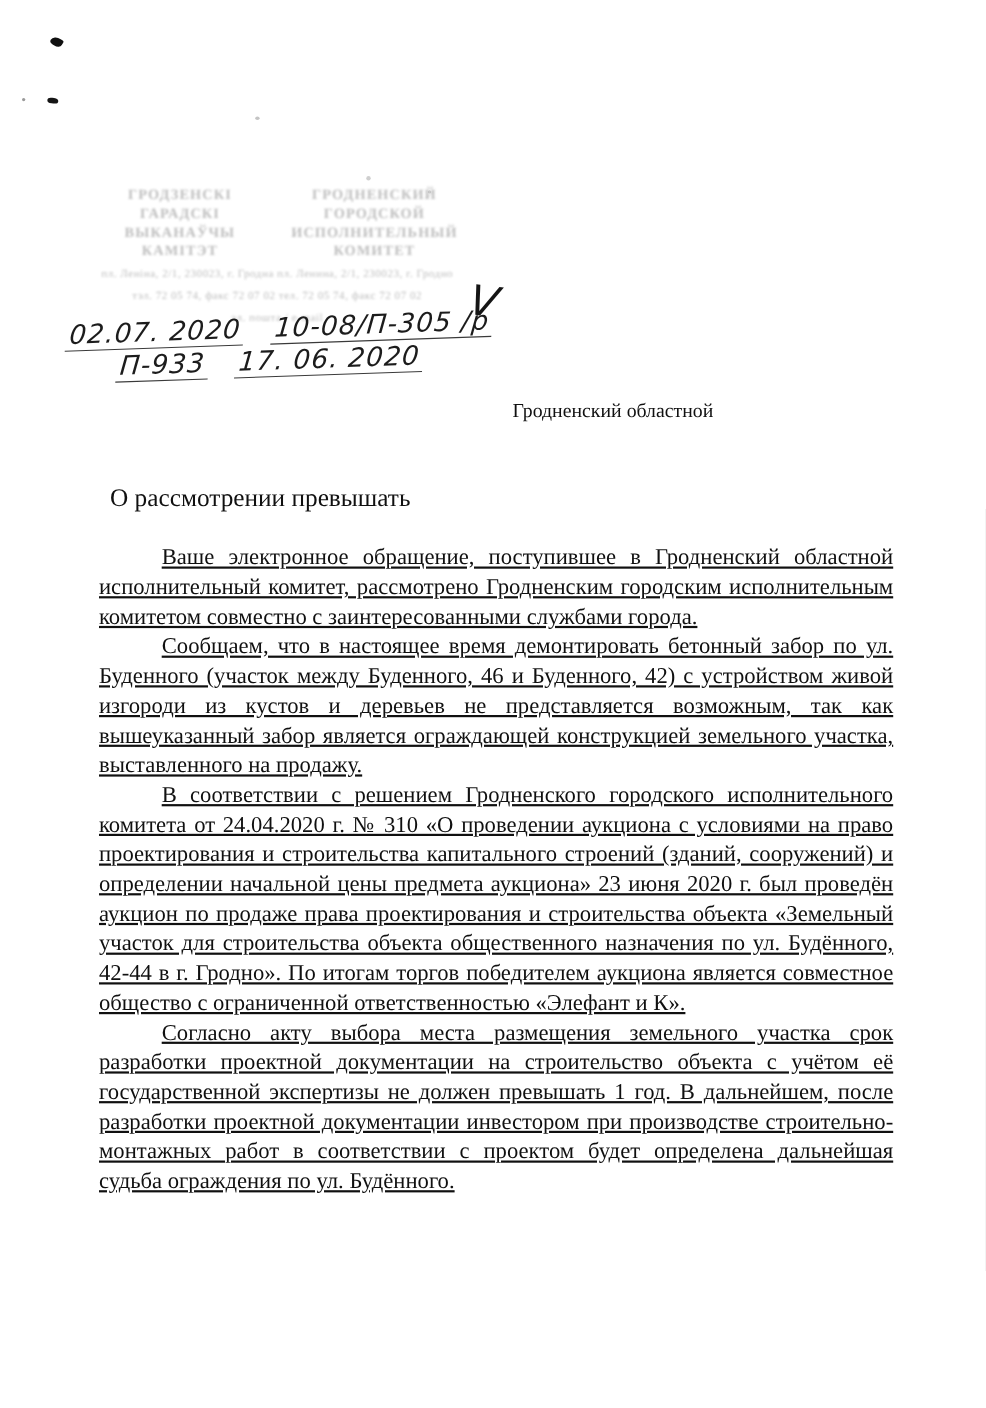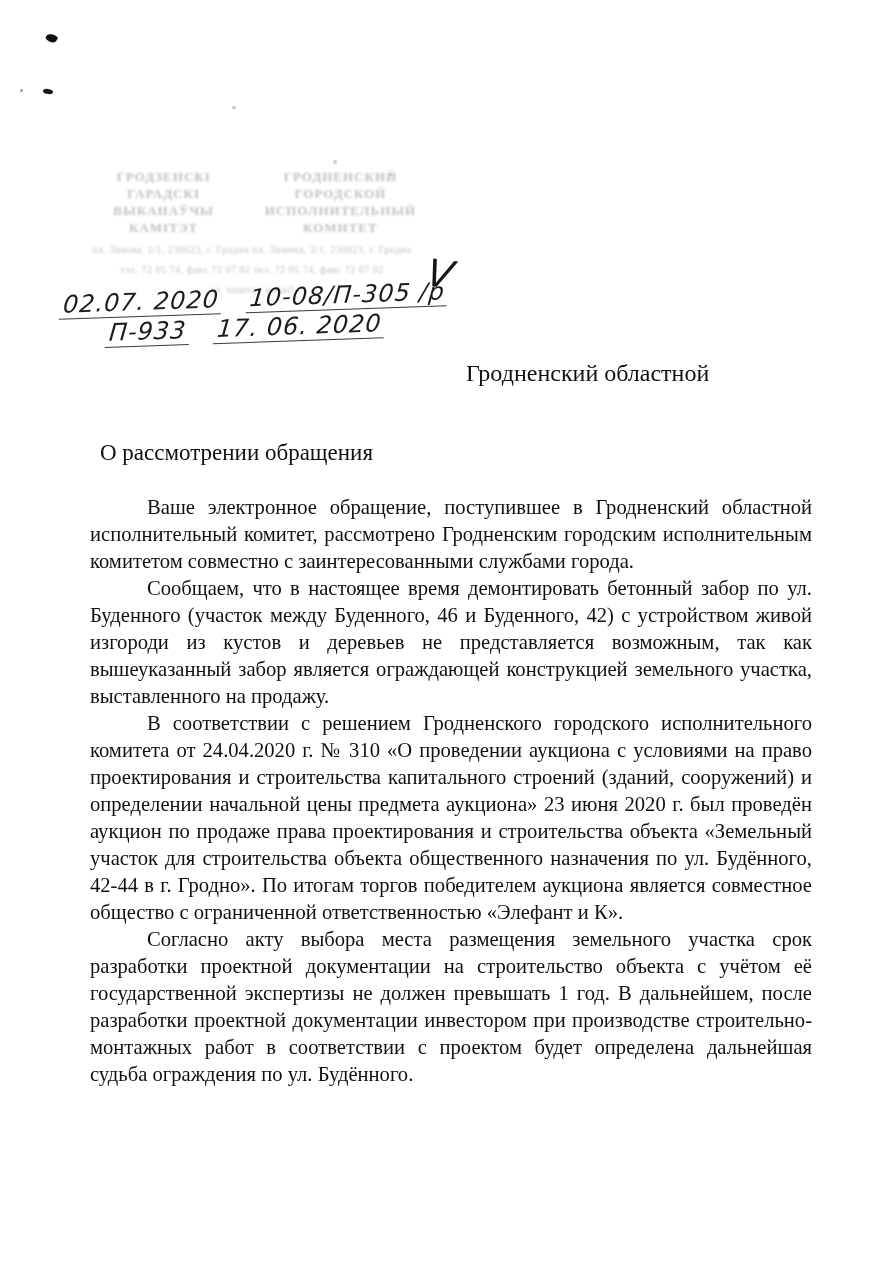--- a/index.html
+++ b/index.html
@@ -67,39 +67,40 @@
     position:absolute; left:427px; top:252px;
     font-family:"DejaVu Sans", sans-serif;
     font-style:italic;
     font-size:38px; color:#151515;
     transform:rotate(7deg) skewX(-5deg);
   }
 
   
   .recipient {
     position:absolute; left:466px; top:360px;
-    font-size:24px; line-height:27px;
+    font-size:18px; line-height:27px;
   }
 
   
   .subject {
     position:absolute; left:100px; top:440px;
     font-size:23px;
   }
 
   
   .body-text {
     position:absolute; left:90px; top:494px; width:722px;
     font-size:20.6px; line-height:27px;
     text-align:justify;
   }
   .body-text p {
     margin:0;
     text-indent:57px;
     text-align-last:left;
+    text-decoration:underline;
   }
 </style>
 </head>
 <body>
 
 <div class="page">
 
   <div class="mark-comma"></div>
   <div class="mark-dash"></div>
   <div class="mark-dot"></div>
@@ -133,21 +134,21 @@
     <span class="seg">П-933</span>
     <span class="seg">17. 06. 2020</span>
   </div>
 
   <div class="checkmark">V</div>
 
   <div class="recipient">
     <div>Гродненский областной</div>
   </div>
 
-  <div class="subject">О рассмотрении обращения</div>
+  <div class="subject">О рассмотрении превышать</div>
 
   <div class="body-text">
     <p>Ваше электронное обращение, поступившее в Гродненский областной исполнительный комитет, рассмотрено Гродненским городским исполнительным комитетом совместно с заинтересованными службами города.</p>
     <p>Сообщаем, что в настоящее время демонтировать бетонный забор по ул. Буденного (участок между Буденного, 46 и Буденного, 42) с устройством живой изгороди из кустов и деревьев не представляется возможным, так как вышеуказанный забор является ограждающей конструкцией земельного участка, выставленного на продажу.</p>
     <p>В соответствии с решением Гродненского городского исполнительного комитета от 24.04.2020 г. № 310 «О проведении аукциона с условиями на право проектирования и строительства капитального строений (зданий, сооружений) и определении начальной цены предмета аукциона» 23 июня 2020 г. был проведён аукцион по продаже права проектирования и строительства объекта «Земельный участок для строительства объекта общественного назначения по ул. Будённого, 42-44 в г. Гродно». По итогам торгов победителем аукциона является совместное общество с ограниченной ответственностью «Элефант и К».</p>
     <p>Согласно акту выбора места размещения земельного участка срок разработки проектной документации на строительство объекта с учётом её государственной экспертизы не должен превышать 1 год. В дальнейшем, после разработки проектной документации инвестором при производстве строительно-монтажных работ в соответствии с проектом будет определена дальнейшая судьба ограждения по ул. Будённого.</p>
   </div>
 
 </div>
 

